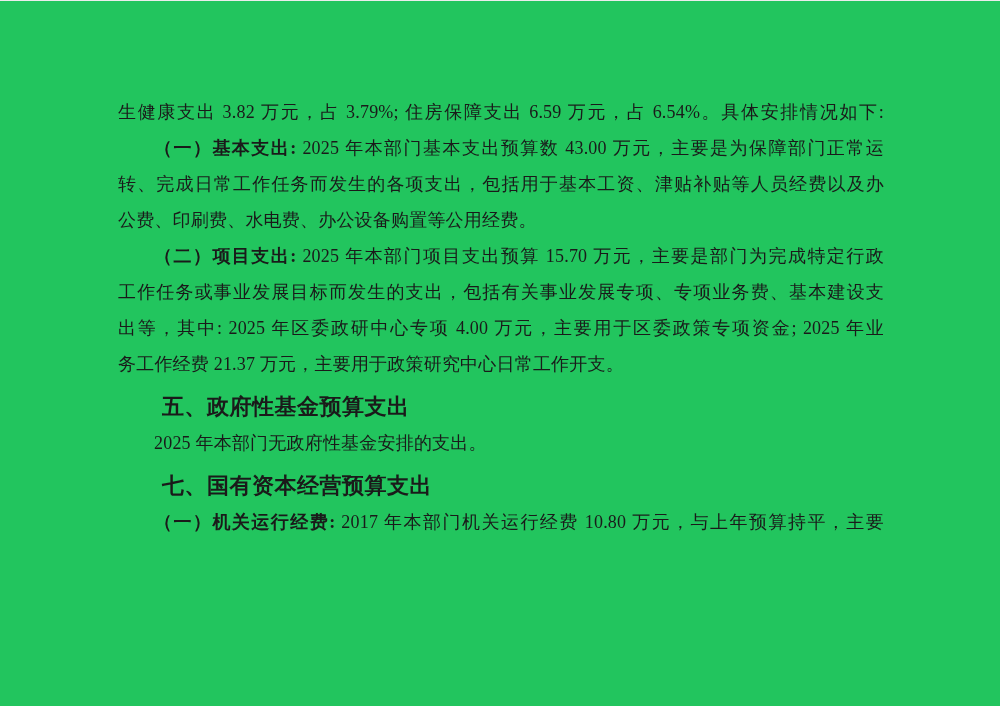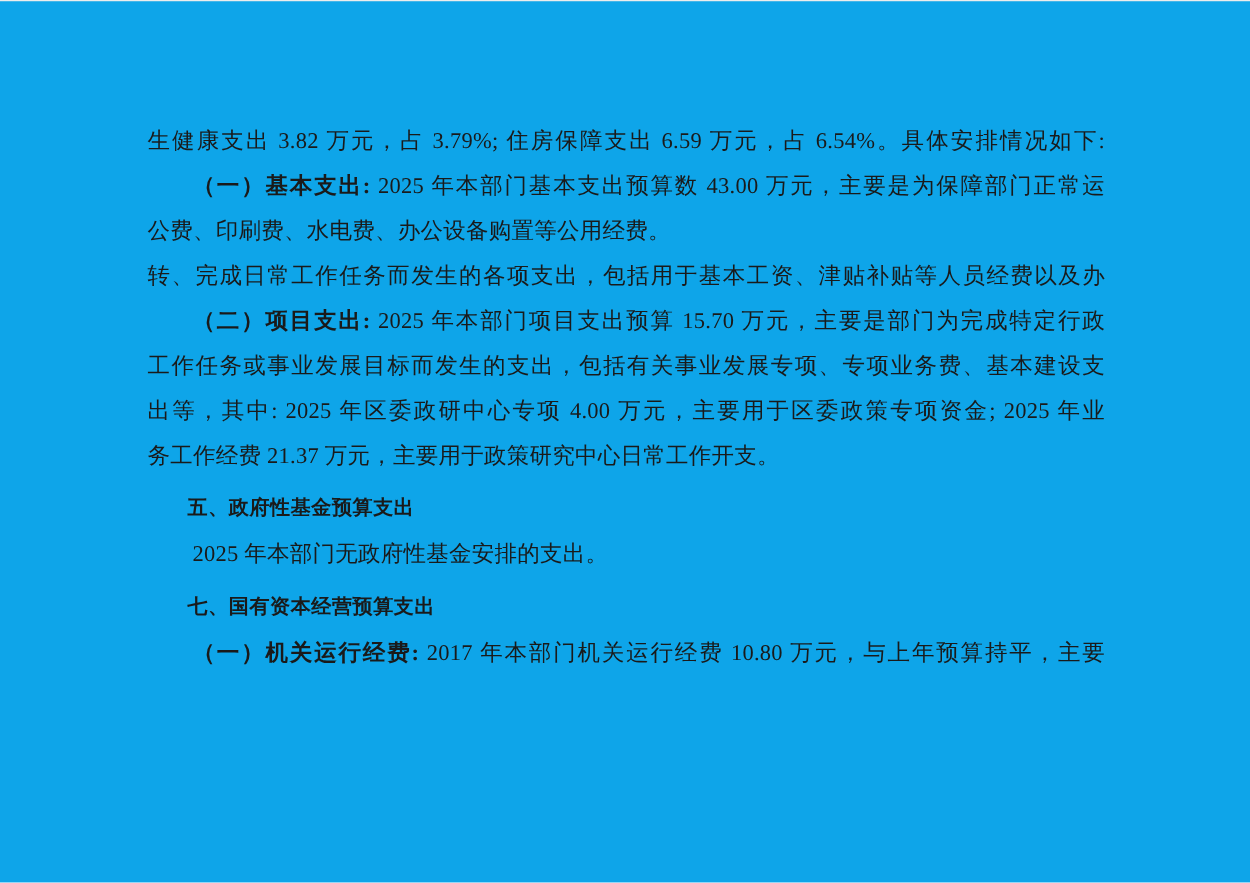--- a/index.html
+++ b/index.html
@@ -7,21 +7,21 @@
     padding: 0;
     width: 1000px;
     height: 706px;
     background: #ffffff;
     overflow: hidden;
   }
   .page {
     position: relative;
     width: 1000px;
     height: 706px;
-    background: #0ea5e9;
+    background: #22c55e;
     border-top: 1px solid #ececec;
     box-sizing: border-box;
     font-family: "Liberation Serif", "DejaVu Serif", serif;
     color: #1a1a1a;
   }
   .text-block {
     position: absolute;
     left: 118px;
     top: 93px;
     width: 766px;
@@ -36,36 +36,36 @@
   .line.fill {
     text-align: justify;
     text-align-last: justify;
   }
   .line.indent {
     text-indent: 2em;
   }
   .line.heading {
     font-family: "Liberation Sans", "DejaVu Sans", sans-serif;
     font-weight: 700;
-    font-size: 16px;
+    font-size: 22px;
     margin-top: 7px;
     letter-spacing: 0.5px;
   }
   .run { font-weight: normal; }
   .run.bold { font-weight: 700; }
 </style>
 </head>
 <body>
 
 <div class="page">
   <div class="text-block">
       <div class="line fill"><span class="run">生健康支出 3.82 万元，占 3.79%; 住房保障支出 6.59 万元，占 6.54%。具体安排情况如下:</span></div>
       <div class="line fill indent"><span class="run bold">（一）基本支出:</span><span class="run"> 2025 年本部门基本支出预算数 43.00 万元，主要是为保障部门正常运</span></div>
+      <div class="line fill"><span class="run">转、完成日常工作任务而发生的各项支出，包括用于基本工资、津贴补贴等人员经费以及办</span></div>
       <div class="line"><span class="run">公费、印刷费、水电费、办公设备购置等公用经费。</span></div>
-      <div class="line fill"><span class="run">转、完成日常工作任务而发生的各项支出，包括用于基本工资、津贴补贴等人员经费以及办</span></div>
       <div class="line fill indent"><span class="run bold">（二）项目支出:</span><span class="run"> 2025 年本部门项目支出预算 15.70 万元，主要是部门为完成特定行政</span></div>
       <div class="line fill"><span class="run">工作任务或事业发展目标而发生的支出，包括有关事业发展专项、专项业务费、基本建设支</span></div>
       <div class="line fill"><span class="run">出等，其中: 2025 年区委政研中心专项 4.00 万元，主要用于区委政策专项资金; 2025 年业</span></div>
       <div class="line"><span class="run">务工作经费 21.37 万元，主要用于政策研究中心日常工作开支。</span></div>
       <div class="line indent heading"><span class="run bold">五、政府性基金预算支出</span></div>
       <div class="line indent"><span class="run">2025 年本部门无政府性基金安排的支出。</span></div>
       <div class="line indent heading"><span class="run bold">七、国有资本经营预算支出</span></div>
       <div class="line fill indent"><span class="run bold">（一）机关运行经费:</span><span class="run"> 2017 年本部门机关运行经费 10.80 万元，与上年预算持平，主要</span></div>
     </div>
 </div>

